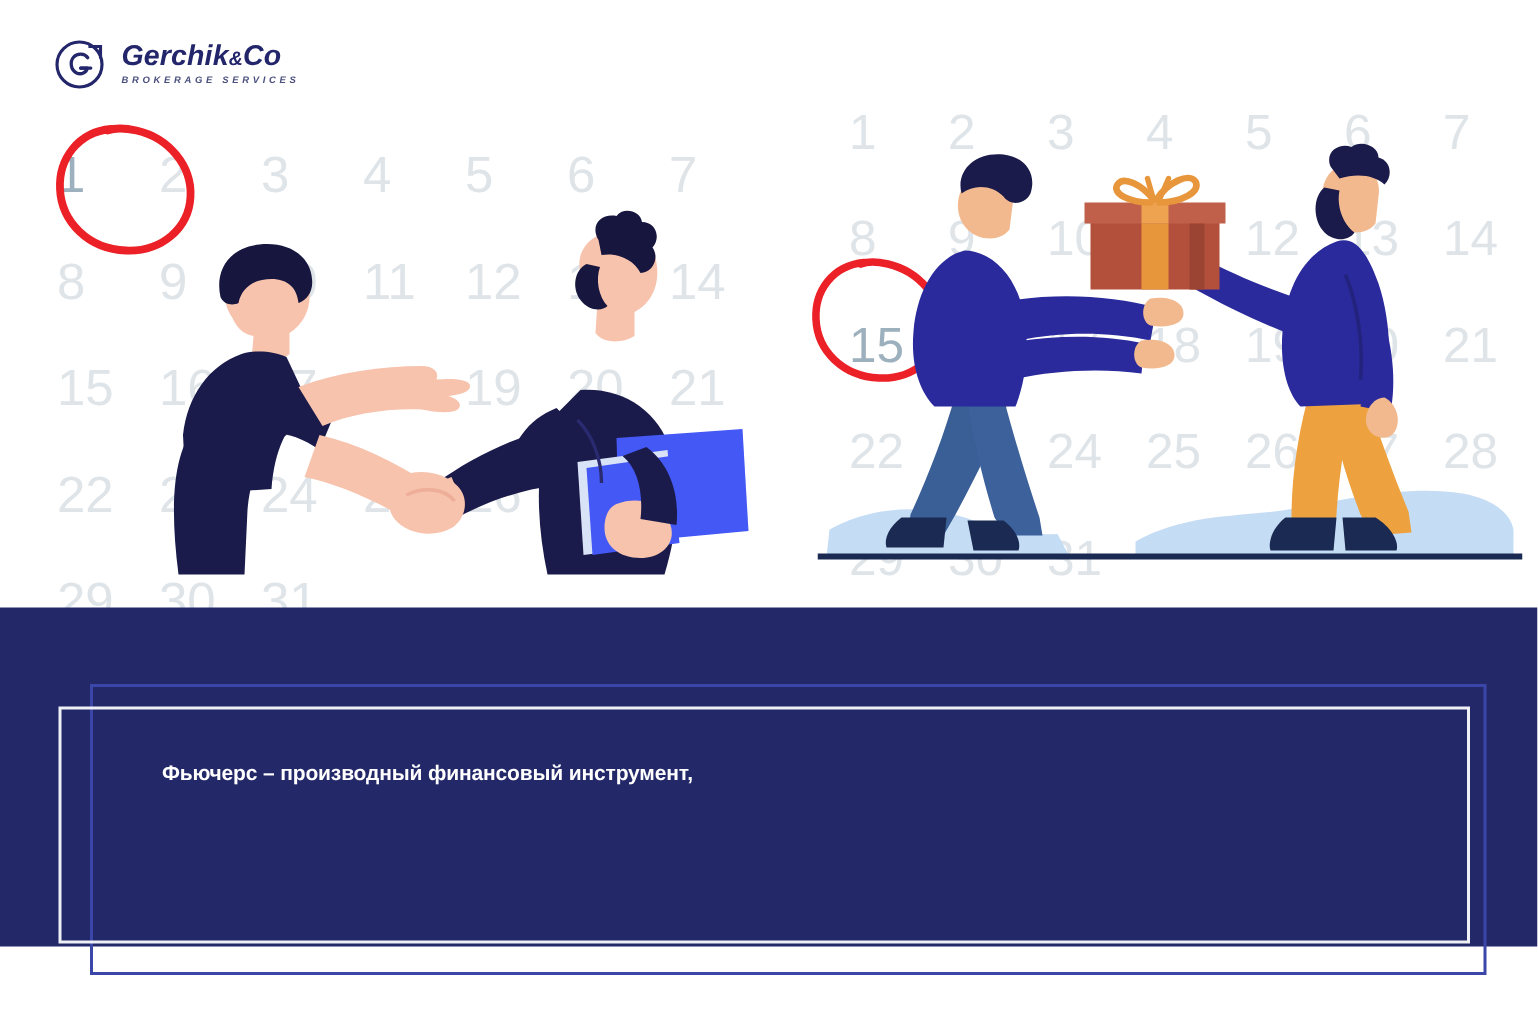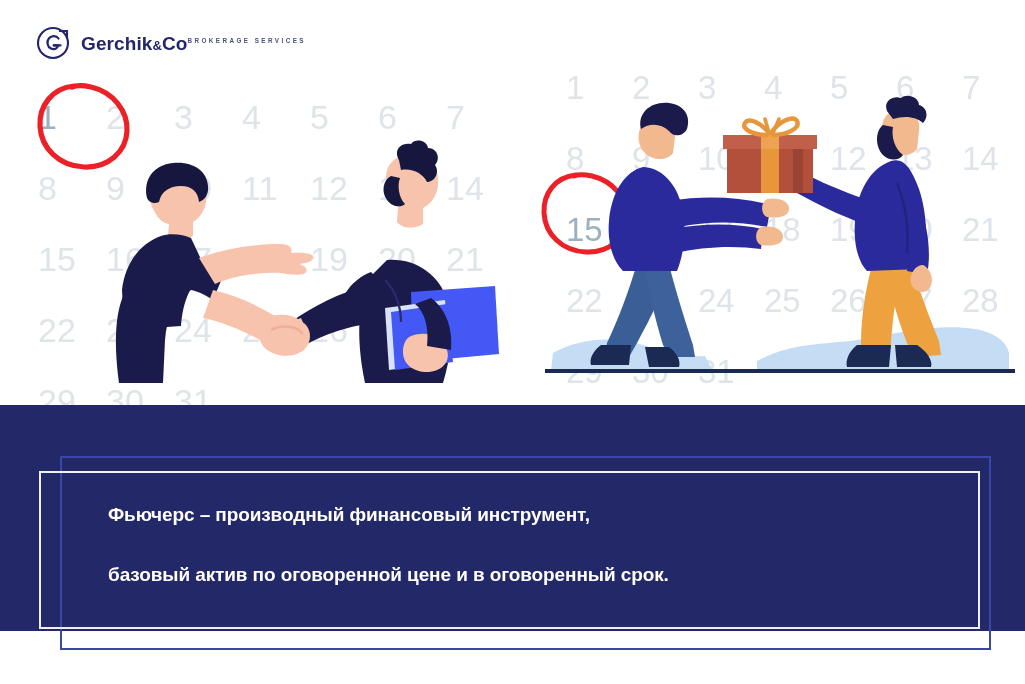--- a/index.html
+++ b/index.html
@@ -7,21 +7,21 @@
     width:1025px;height:684px;
     background:#ffffff;
     font-family:"Liberation Sans","DejaVu Sans",sans-serif;
     overflow:hidden;position:relative;
   }
   .stage{position:absolute;left:0;top:0;width:1025px;height:684px;background:#fff;}
 
   
   .logo{position:absolute;left:36px;top:25px;display:flex;align-items:center;gap:9px;}
   .logo-mark{width:36px;height:36px;flex:none;}
-  .logo-txt{display:flex;flex-direction:row;line-height:1;}
+  .logo-txt{display:flex;flex-direction:column;line-height:1;font-style:italic;}
   .logo-name{font-size:19px;font-weight:700;color:#23266b;letter-spacing:.1px;}
   .logo-name .amp{font-size:13px;font-weight:700;}
   .logo-sub{margin-top:4px;font-size:6.3px;font-weight:700;color:#4a4f7e;letter-spacing:2.45px;}
 
   
   .cal{position:absolute;}
   .cal .row{display:flex;}
   .cal .cell{
     text-align:left;color:#c9d1d8;font-weight:400;
     font-family:"Liberation Sans","DejaVu Sans",sans-serif;
@@ -43,21 +43,21 @@
   #scene-right{left:545px;top:95px;width:470px;height:290px;}
 
   
   .band{position:absolute;left:0;top:405px;width:1025px;height:226px;background:#232868;}
   .blue-frame{position:absolute;left:60px;top:456px;width:931px;height:194px;
               border:2px solid #3a47a8;box-sizing:border-box;}
   .white-frame{position:absolute;left:39px;top:471px;width:941px;height:158px;
                border:2px solid #eef0f6;box-sizing:border-box;}
   .caption{
     position:absolute;left:108px;top:500px;width:826px;
-    color:#ffffff;font-size:19px;font-weight:700;line-height:30px;
+    color:#ffffff;font-size:14px;font-weight:700;line-height:30px;
     letter-spacing:-.1px;white-space:pre-line;
   }
 </style>
 </head>
 <body>
 
 <div class="stage">
 
   <div class="logo">
     <span class="logo-mark">
@@ -314,15 +314,15 @@
       <path d="M224 38 C216 28 204 22 200 28 C196 34 208 40 222 40" fill="none" stroke="#e8963b" stroke-width="4.4" stroke-linecap="round"></path>
       <path d="M226 38 C234 26 248 20 252 26 C256 33 242 40 228 40" fill="none" stroke="#e8963b" stroke-width="4.4" stroke-linecap="round"></path>
       <path d="M224 38 L220 24" fill="none" stroke="#e8963b" stroke-width="3.6" stroke-linecap="round"></path>
       <path d="M228 38 L234 24" fill="none" stroke="#e8963b" stroke-width="3.6" stroke-linecap="round"></path>
     </svg>
   </div>
 
   <div class="band"></div>
   <div class="blue-frame"></div>
   <div class="white-frame"></div>
-  <div class="caption"><span>Фьючерс – производный финансовый инструмент,</span><br><br><span>базовый актив по оговоренной цене и в оговоренный срок.</span></div>
+  <div class="caption"><span>Фьючерс – производный финансовый инструмент,</span><br><br></div>
 
 </div>
 
 </body></html>

